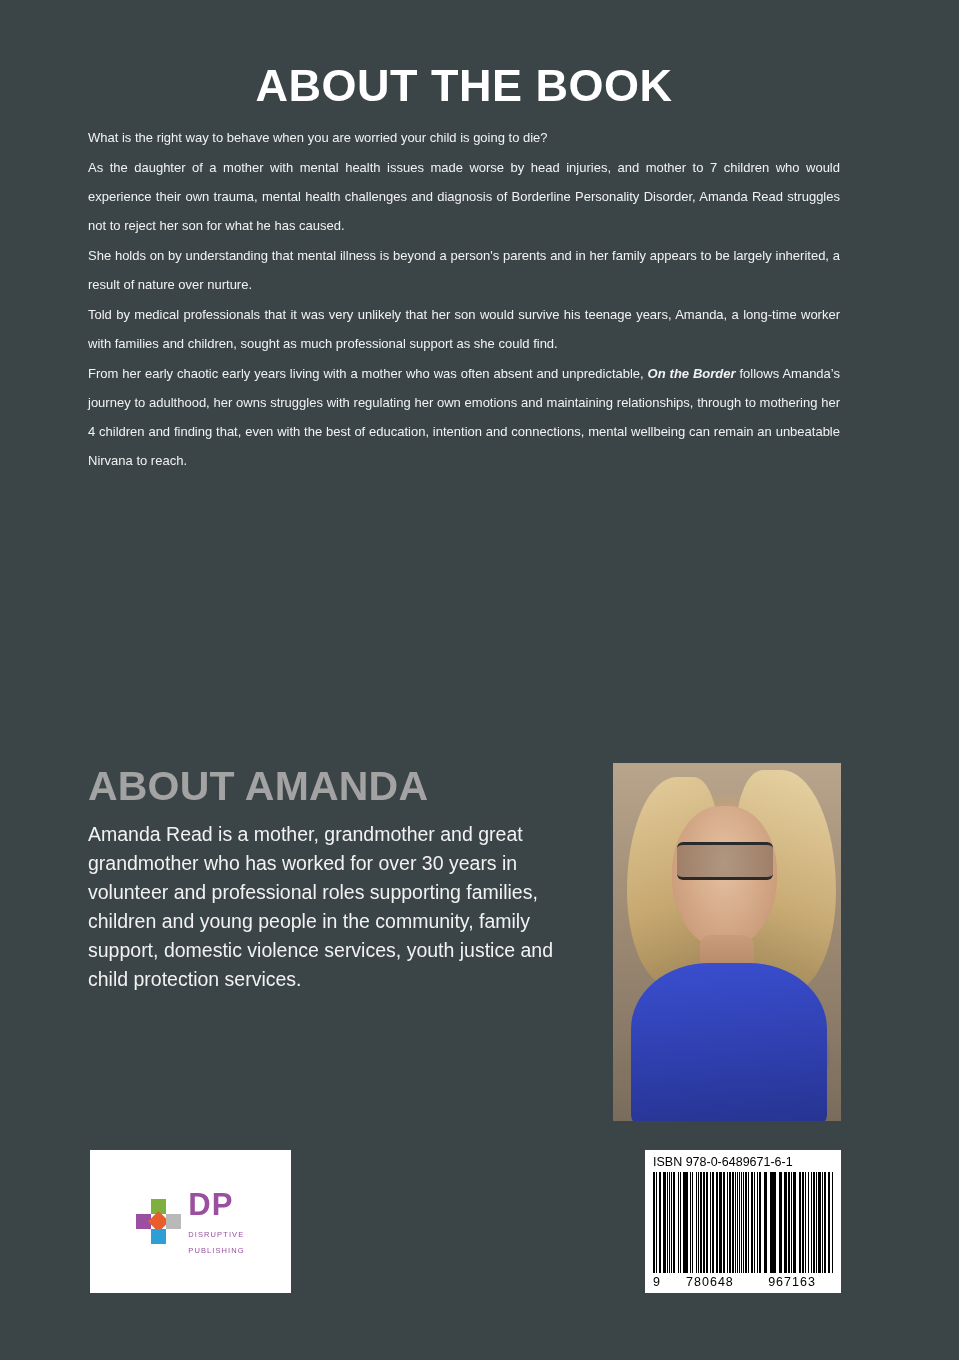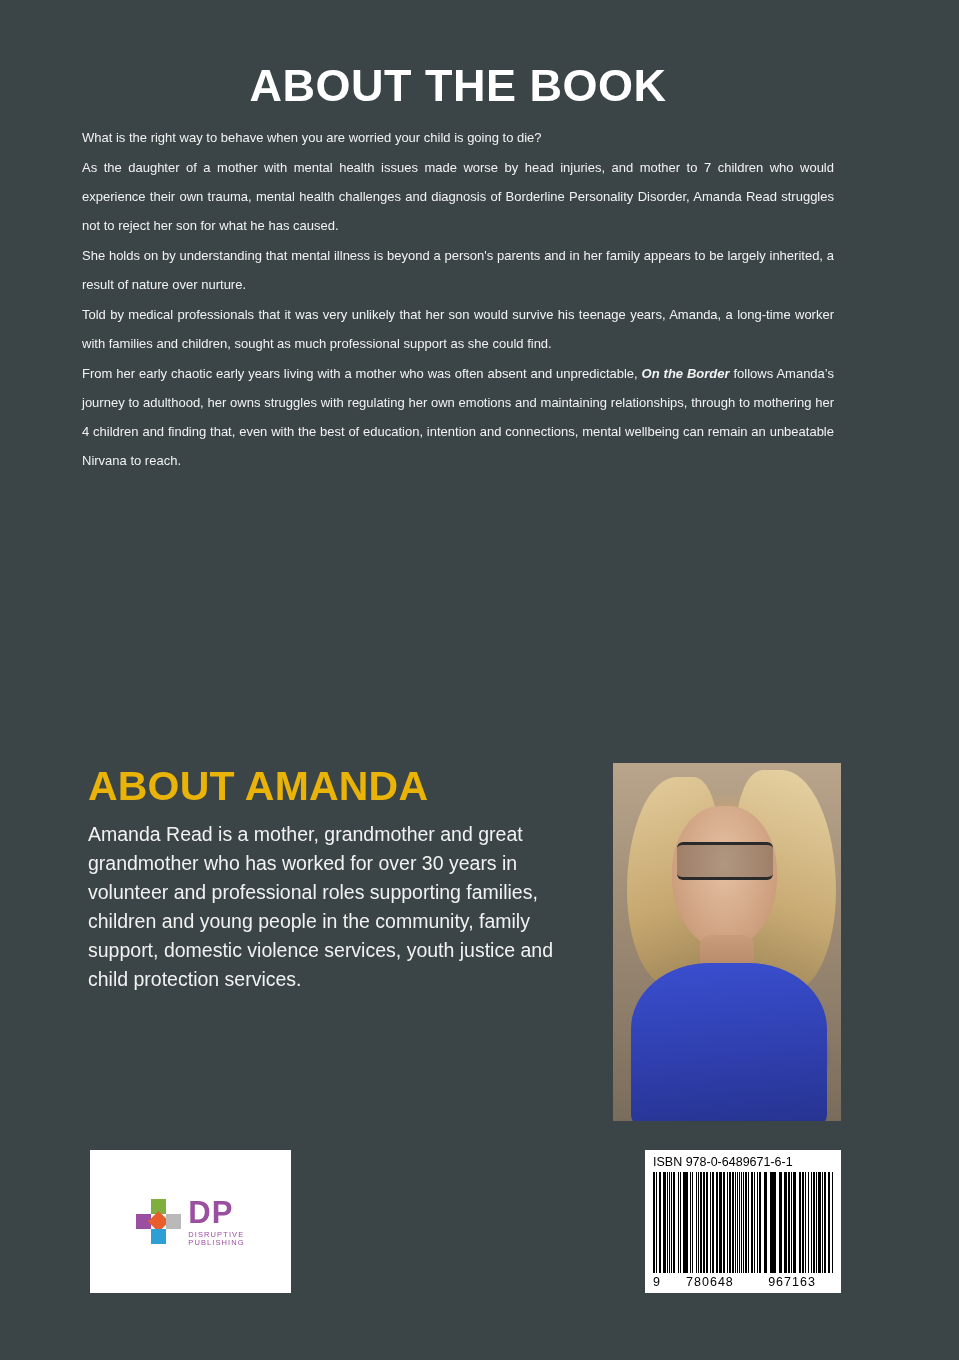--- a/index.html
+++ b/index.html
@@ -18,21 +18,21 @@
     position: relative;
     width: 959px;
     height: 1360px;
     background: #3b4548;
     box-sizing: border-box;
   }
 
   
   .about-book-section {
     position: absolute;
-    left: 82px;
+    left: 88px;
     top: 62px;
     width: 752px;
   }
   .heading-book {
     font-size: 45px;
     font-weight: bold;
     letter-spacing: 0.5px;
     text-align: center;
     margin: 0 0 14px 0;
     line-height: 1.05;
@@ -59,21 +59,21 @@
     left: 88px;
     top: 765px;
     width: 500px;
   }
   .heading-amanda {
     font-size: 41px;
     font-weight: bold;
     margin: 0 0 12px 0;
     line-height: 1.05;
     letter-spacing: 0.2px;
-    color: #eab308;
+    color: #a3a3a3;
   }
   .amanda-par {
     font-size: 19.5px;
     line-height: 29px;
     text-align: left;
     margin: 0 0 1px 0;
     color: #f2f2f2;
     font-weight: 300;
   }
 
@@ -184,20 +184,21 @@
   .lm1 { left: 15px; top: 0;   background: #7fb03f; }
   .lm2 { left: 0;    top: 15px; background: #9a4fa0; }
   .lm3 { left: 15px; top: 15px; background: #e85d2a; transform: rotate(45deg); }
   .lm4 { left: 30px; top: 15px; background: #b9b9b9; }
   .lm5 { left: 15px; top: 30px; background: #2e9fd4; }
   .logo-text {
     display: flex;
     flex-direction: column;
     align-items: flex-start;
     line-height: 1;
+    gap: 8px;
   }
   .logo-dp {
     font-size: 31px;
     font-weight: bold;
     color: #9a4fa0;
     letter-spacing: 1px;
   }
   .logo-sub {
     font-size: 7.5px;
     color: #9a4fa0;

